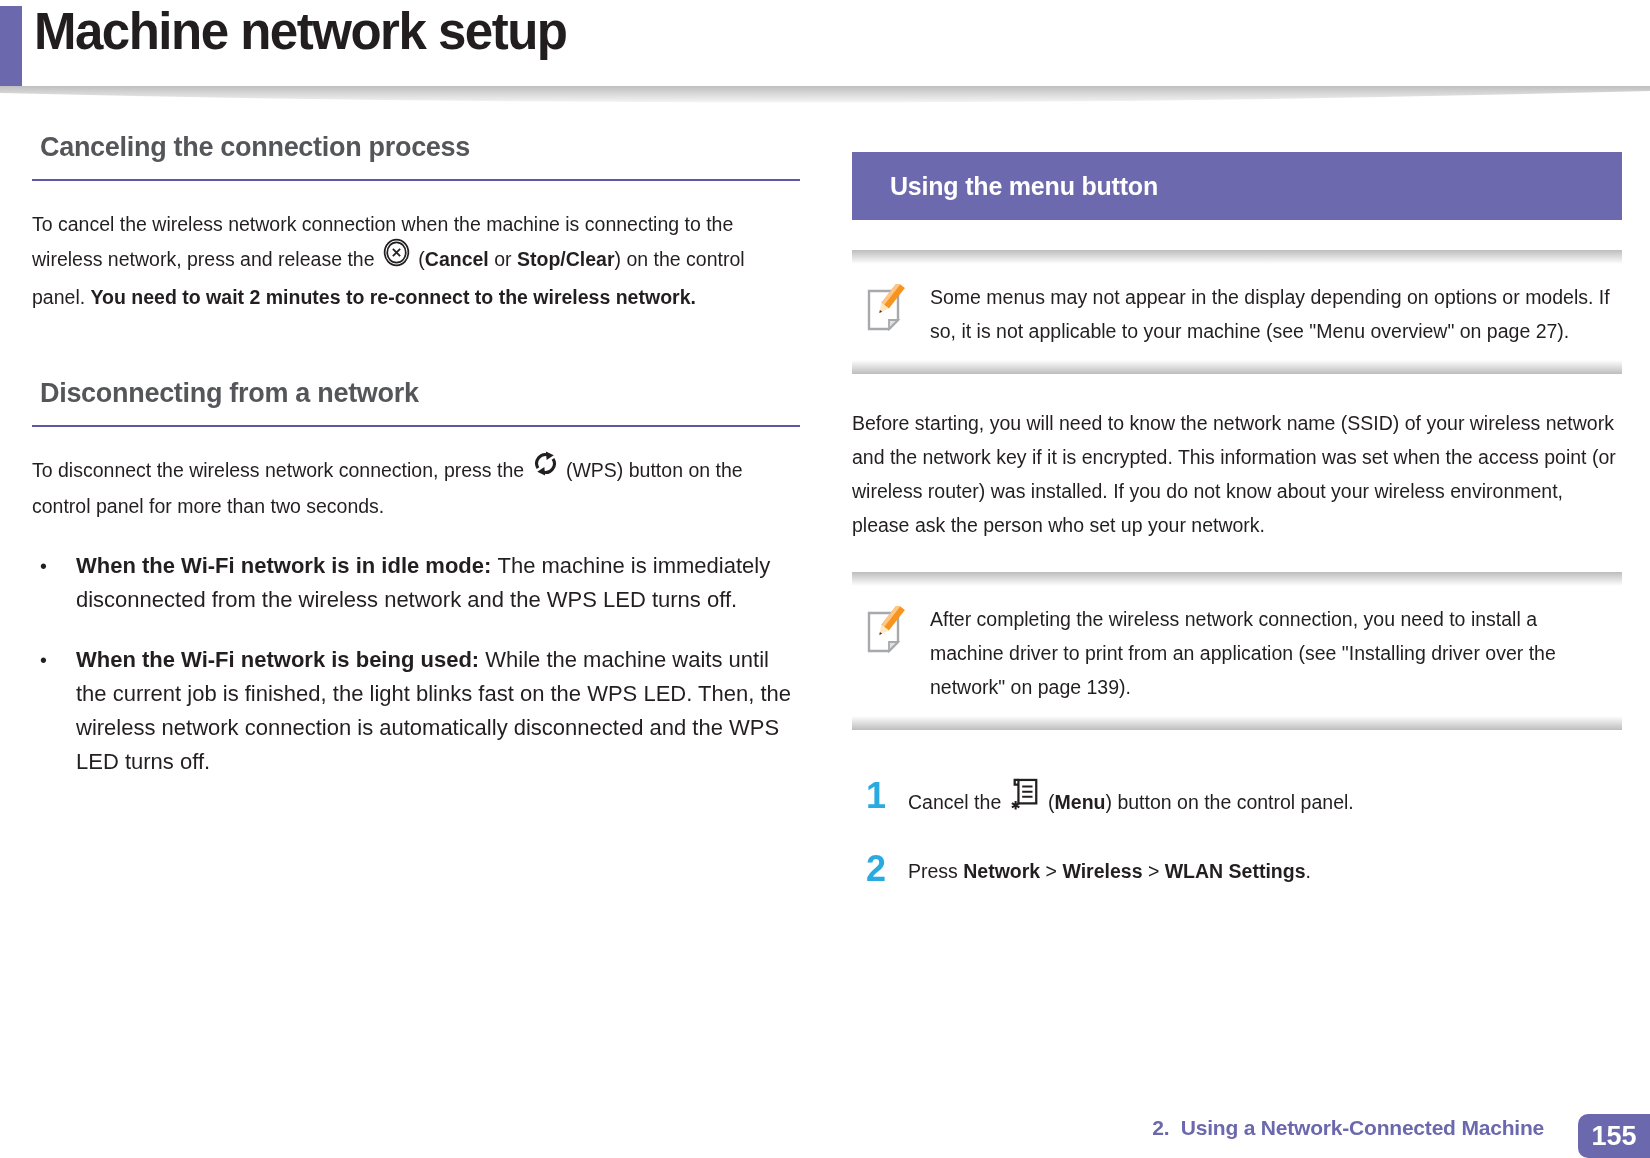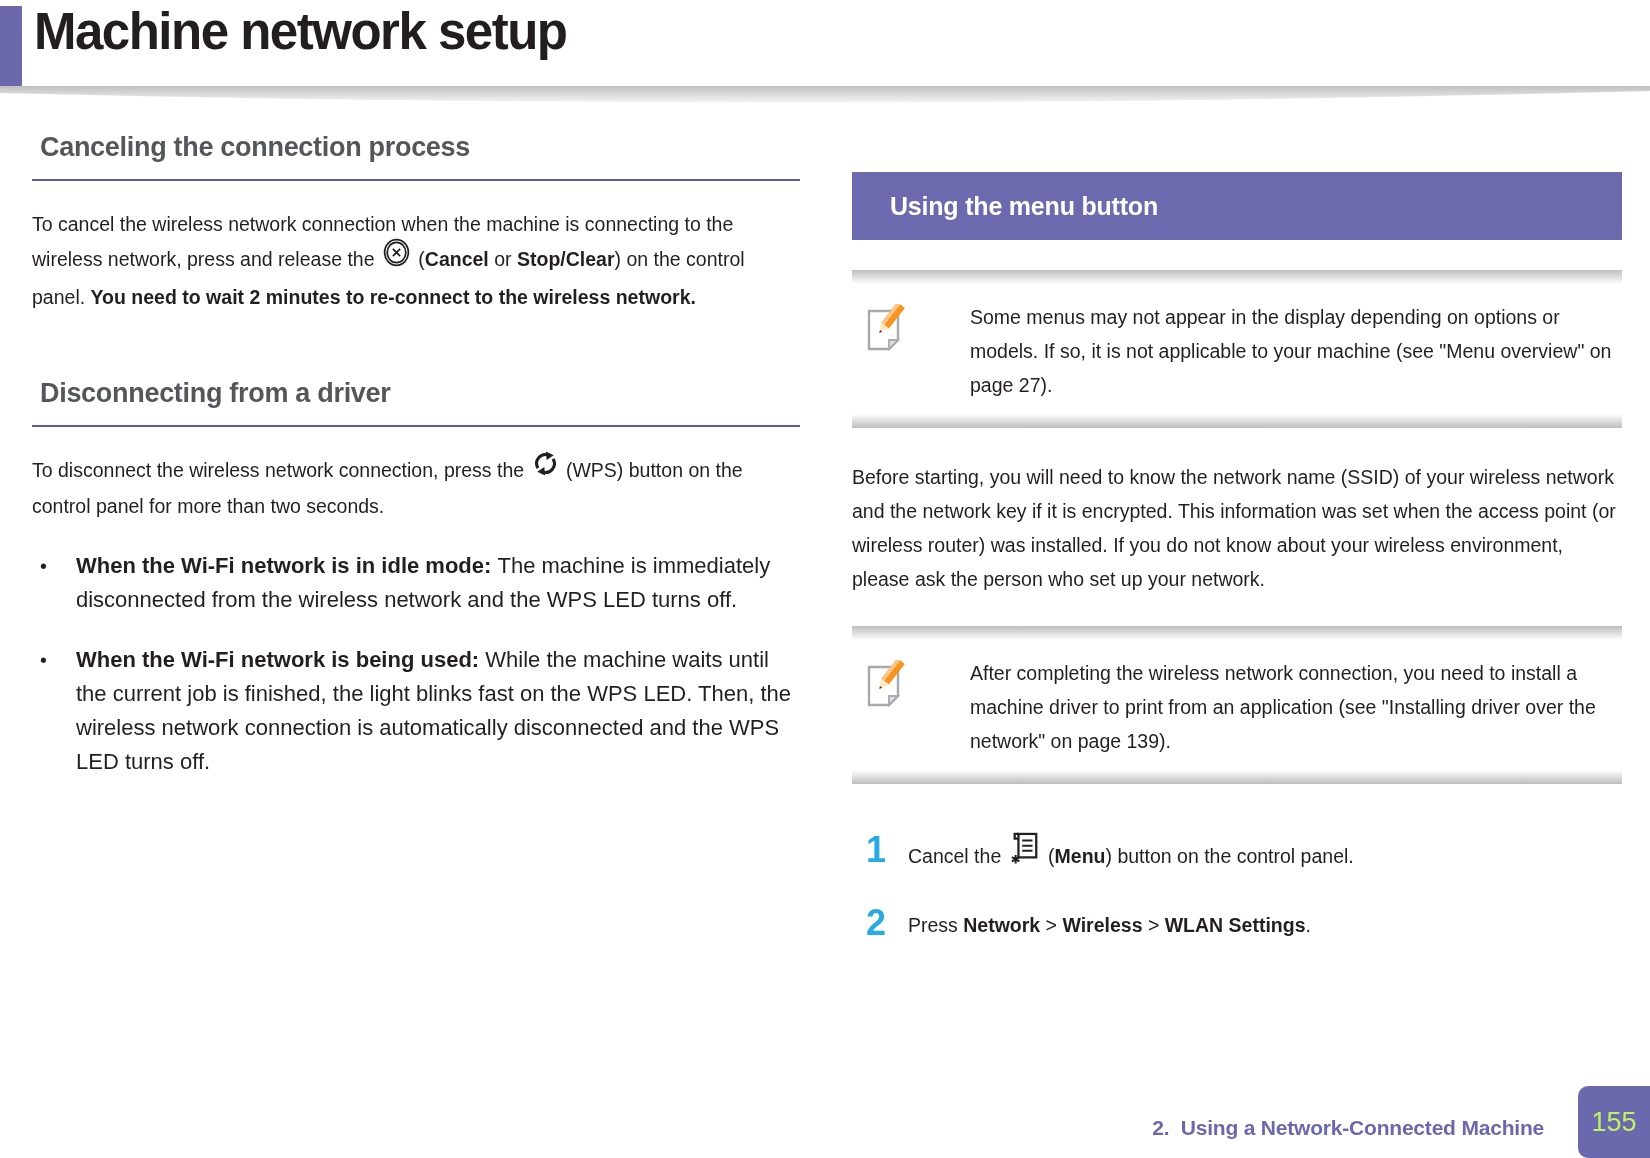--- a/index.html
+++ b/index.html
@@ -25,48 +25,48 @@
   .para { font-size:19.5px; line-height:34px; margin-top:26px; }
   .para b, .note-text b, .step-text b, .bullet-text b { font-weight:700; color:#231f20; }
 
   .bullet { display:flex; margin-top:26px; }
   .bullet-dot { width:36px; padding-left:8px; font-size:19.5px; line-height:34px; flex-shrink:0; }
   .bullet-text { font-size:22px; line-height:34px; }
 
   
   .banner {
     height:68px; background:#6c69ae; color:#ffffff; display:flex; align-items:center;
-    padding-left:38px; box-sizing:border-box; font-size:25px; font-weight:700; letter-spacing:-0.2px;margin-top:20px;
+    padding-left:38px; box-sizing:border-box; font-size:25px; font-weight:700; letter-spacing:-0.2px;
   }
   .note { margin-top:30px; }
   .note-bar-top    { height:14px; background:linear-gradient(#bdbdbd, #ffffff); }
   .note-bar-bottom { height:14px; background:linear-gradient(#ffffff, #bdbdbd); }
-  .note-body { display:flex; padding:16px 6px 12px 12px;gap:40px; }
+  .note-body { display:flex; padding:16px 6px 12px 12px; }
   .note-icon-wrap { width:66px; flex-shrink:0; padding-top:4px; }
   .note-text { font-size:19.5px; line-height:34px; }
 
   .steps { margin-top:48px; }
   .step { display:flex; margin-bottom:24px; }
   .step-num { width:56px; flex-shrink:0; padding-left:14px; box-sizing:border-box;
               font-size:36px; font-weight:700; color:#29aae1; line-height:36px; }
   .step-text { font-size:19.5px; line-height:34px; padding-top:3px; }
 
   
   .inline-icon { display:inline-block; vertical-align:middle; margin:0 3px; position:relative; top:-3px; }
 
   
   .footer-chapter {
     position:absolute; right:106px; bottom:18px; font-size:21px; font-weight:700;
     color:#6b68ad; letter-spacing:-0.2px; white-space:pre;
   }
   .page-badge {
-    position:absolute; right:0; bottom:0; width:72px; height:72px;
+    position:absolute; right:0; bottom:0; width:72px; height:44px;
     background:#6b68ad; border-radius:10px 0 0 10px;
     display:flex; align-items:center; justify-content:center;
-    color:#bef264; font-size:27px; font-weight:400;
+    color:#ffffff; font-size:27px; font-weight:700;
   }
 </style>
 </head>
 <body>
 
 <div class="page">
 
   <div class="title-accent"></div>
   <div class="page-title">Machine network setup</div>
   <div class="swoosh">
@@ -89,21 +89,21 @@
     <div class="para">
       <span><span>To cancel the wireless network connection when the machine is connecting to the wireless network, press and release the </span></span><span class="inline-icon"><svg width="27" height="29" viewBox="0 0 28 30">
           <ellipse cx="14" cy="15" rx="12.3" ry="13.3" fill="none" stroke="#231f20" stroke-width="1.8"></ellipse>
           <ellipse cx="14" cy="15" rx="9.6" ry="10.6" fill="none" stroke="#231f20" stroke-width="1.8"></ellipse>
           <path d="M10.2 11.2 L17.8 18.8 M17.8 11.2 L10.2 18.8" stroke="#231f20" stroke-width="1.8" fill="none"></path>
         </svg></span><span><span> (</span><b>Cancel</b><span> or </span><b>Stop/Clear</b><span>) on the control panel. </span><b>You need to wait 2 minutes to re-connect to the wireless network.</b></span>
     </div>
 
     <div style="height:56px"></div>
 
-    <h2 class="section-heading">Disconnecting from a driver</h2>
+    <h2 class="section-heading">Disconnecting from a network</h2>
     <div class="rule"></div>
 
     <div class="para">
       <span><span>To disconnect the wireless network connection, press the </span></span><span class="inline-icon"><svg width="25" height="25" viewBox="0 0 26 26">
           <g fill="none" stroke="#231f20" stroke-width="3.2">
             <path d="M5.2 17.8 A9.2 9.2 0 0 1 16.2 4.3"></path>
             <path d="M20.8 8.2 A9.2 9.2 0 0 1 9.8 21.7"></path>
           </g>
           <polygon points="13.4,0.4 21.6,4.4 14.2,9.4" fill="#231f20"></polygon>
           <polygon points="12.6,25.6 4.4,21.6 11.8,16.6" fill="#231f20"></polygon>

